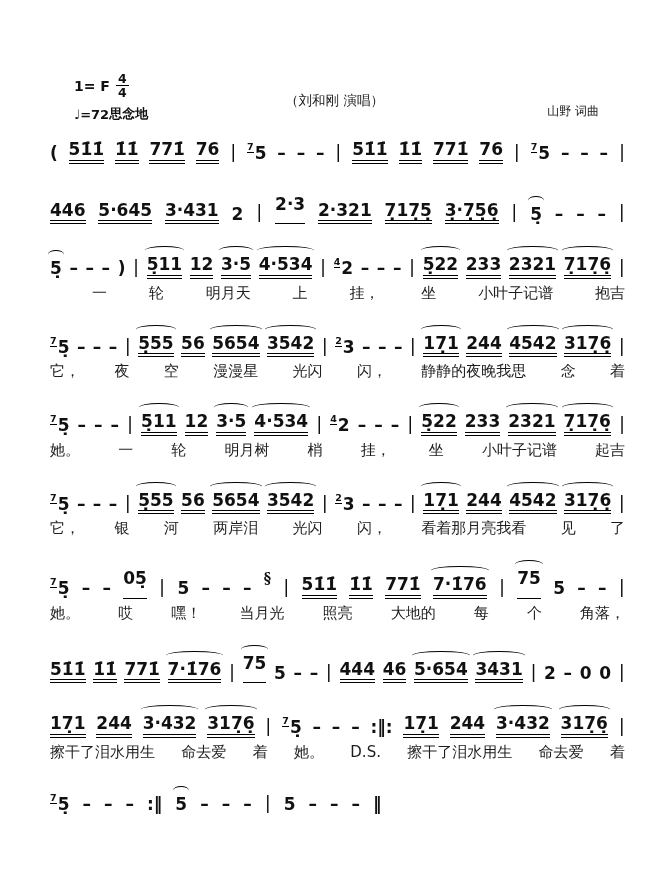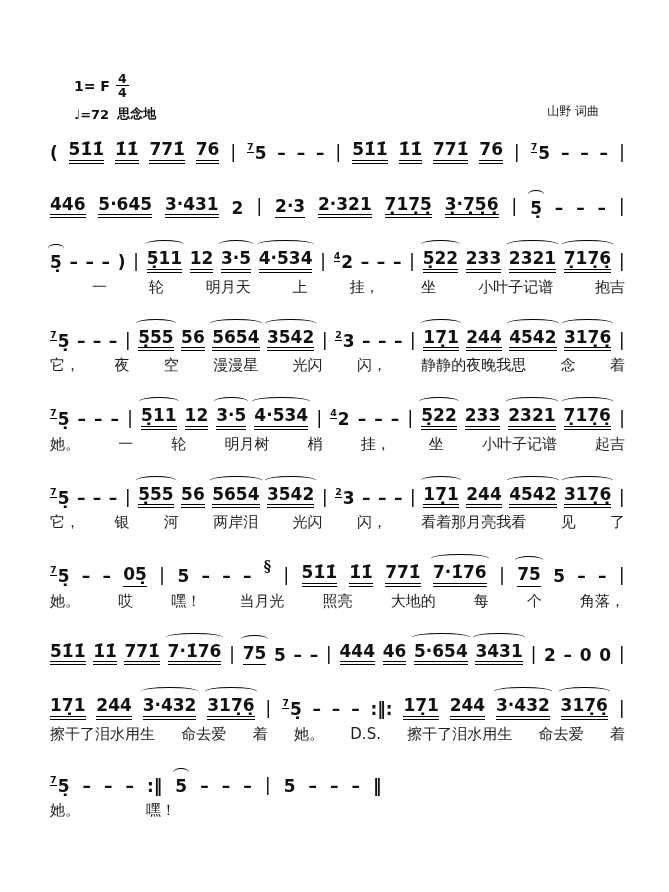--- a/index.html
+++ b/index.html
@@ -5,40 +5,40 @@
   html,body{margin:0;padding:0;background:#ffffff;}
   .page{
     position:relative;width:669px;height:820px;background:#fff;
     font-family:"DejaVu Sans","Liberation Sans",sans-serif;color:#111;overflow:hidden;
   }
   
   .keyblock{position:absolute;left:74px;top:72px;font-size:14px;font-weight:bold;}
   .keyline{display:flex;align-items:center;gap:6px;}
   .frac{display:inline-flex;flex-direction:column;text-align:center;font-size:12.5px;line-height:1.05;font-weight:bold;}
   .frac .num{border-bottom:1.5px solid #000;padding:0 2px;}
-  .tempo{margin-top:6px;font-size:13px;font-weight:bold;display:flex;gap:8px;align-items:center;}
+  .tempo{margin-top:6px;font-size:13px;font-weight:bold;display:flex;align-items:center;}
   .title{position:absolute;left:0;right:0;top:52px;text-align:center;
     font-family:"DejaVu Serif","Liberation Serif",serif;font-size:30px;font-weight:bold;letter-spacing:6px;}
   .subtitle{position:absolute;left:0;right:0;top:92px;text-align:center;font-size:13.5px;color:#1a1a1a;}
   .credit{position:absolute;right:70px;top:103px;font-size:12px;color:#1a1a1a;}
   
   .score{position:absolute;left:50px;right:44px;top:128px;}
   .system{margin-bottom:19px;}
   .notes{display:flex;justify-content:space-between;align-items:flex-end;padding-top:12px;
     font-size:17px;font-weight:bold;line-height:1.15;white-space:nowrap;}
   .system.last .notes{justify-content:flex-start;gap:13px;}
   .tok{position:relative;display:inline-block;}
   .tok.arc::before{content:"";position:absolute;left:-2px;right:-2px;top:-9px;height:8px;
     border-top:1.6px solid #000;border-radius:100% 100% 0 0;}
   .tok.bar{font-weight:400;font-size:18px;transform:translateY(-1px);}
   .tok.dash{font-weight:bold;letter-spacing:0;}
   .tok.repeat{font-weight:bold;font-size:17px;}
   .tok.segno{font-family:"DejaVu Serif","Liberation Serif",serif;font-size:14px;top:-13px;font-weight:bold;}
   .txt{display:inline-block;}
-  .txt.u1{border-bottom:1.6px solid #000;padding-bottom:1px;text-align:right;}
+  .txt.u1{border-bottom:1.6px solid #000;padding-bottom:9px;text-align:right;}
   .txt.u2{border-bottom:4px double #000;}
   .grace{font-size:9.5px;vertical-align:9px;border-bottom:1.2px solid #000;margin-right:1px;font-weight:bold;}
   .lyrics{display:flex;justify-content:space-between;margin-top:5px;font-size:15px;color:#1c1c1c;
     white-space:nowrap;}
   .system.last .lyrics{justify-content:flex-start;gap:66px;}
   .word{display:inline-block;}
   
   .footer{position:absolute;right:58px;top:812px;display:flex;align-items:center;gap:9px;}
   .transcriber{font-family:"DejaVu Serif","Liberation Serif",serif;font-style:italic;font-size:20px;color:#222;letter-spacing:2px;}
   .date{font-size:12.5px;color:#333;letter-spacing:1px;}
@@ -55,20 +55,21 @@
         <span class="num">4</span>
         <span class="den">4</span>
       </span>
     </div>
     <div class="tempo">
       <span>♩=72</span>
       <span>思念地</span>
     </div>
   </div>
 
+  <div class="subtitle">（刘和刚 演唱）</div>
   <div class="credit">山野 词曲</div>
 
   <div class="score">
       <div class="system">
         <div class="notes">
           <span class="tok"><span class="txt">(</span></span>
           <span class="tok"><span class="txt u2">51̇1̇</span></span>
           <span class="tok"><span class="txt u2">1̇1̇</span></span>
           <span class="tok"><span class="txt u2">771̇</span></span>
           <span class="tok"><span class="txt u2">76</span></span>

